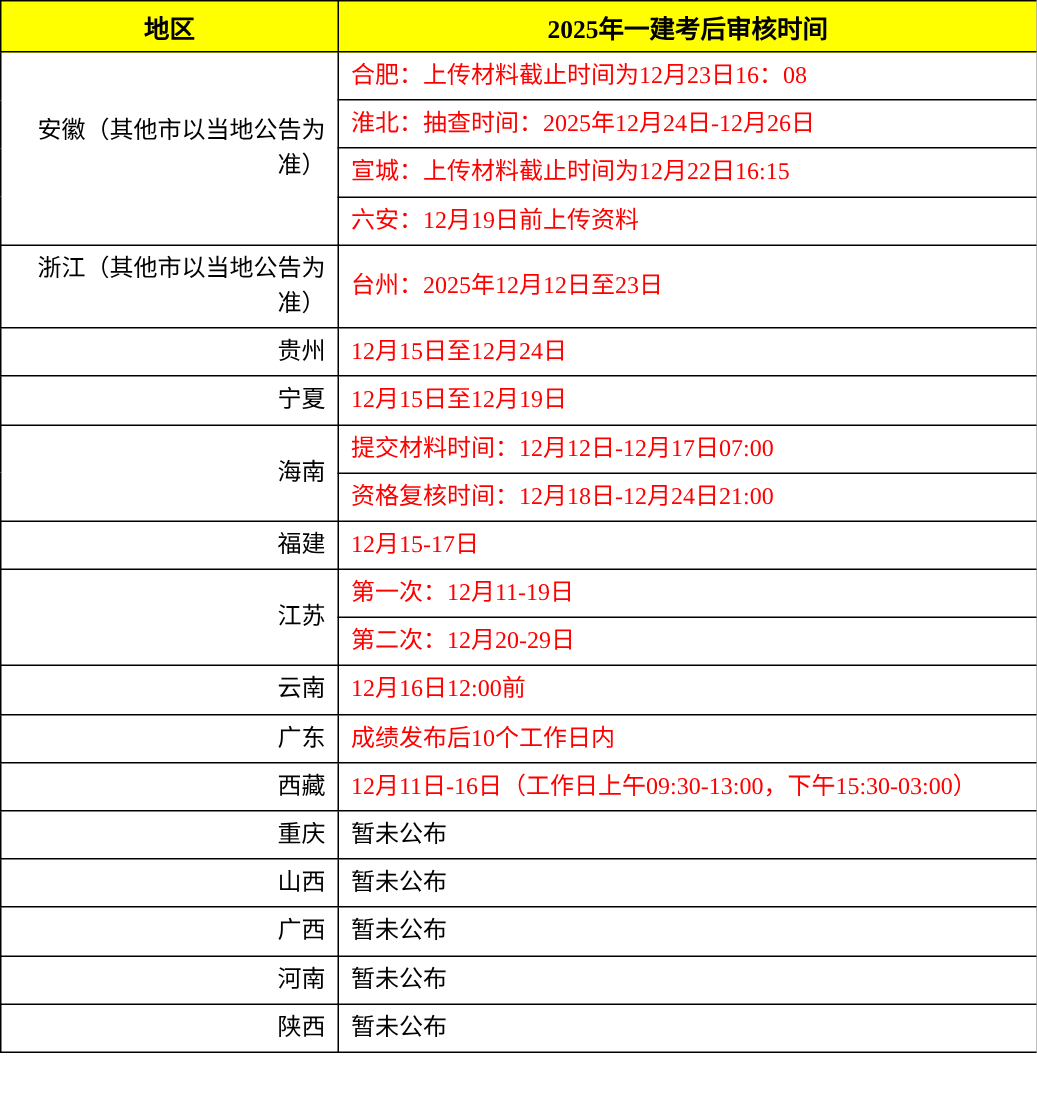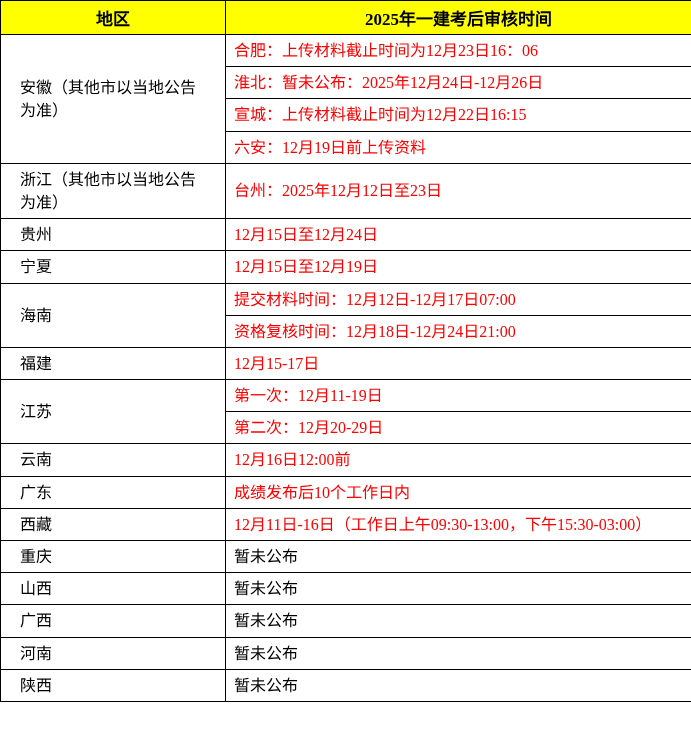--- a/index.html
+++ b/index.html
@@ -31,24 +31,24 @@
   }
   .review-table th {
     background: var(--header-bg);
     font-size: 17px;
     font-weight: bold;
     text-align: center;
     height: 34px;
     padding: 2px 4px;
   }
   .region-cell {
-    text-align: left;
+    text-align: right;
     font-size: 16px;
     line-height: 1.45;
-    padding: 4px 19px;
+    padding: 4px 8px;
   }
   .time-cell {
     text-align: left;
     font-size: 16px;
     line-height: 1.45;
     padding: 4px 4px 4px 8px;
   }
   .time-cell.red {
     color: var(--red);
   }
@@ -63,24 +63,24 @@
   </colgroup>
   <thead>
     <tr>
       <th>地区</th>
       <th>2025年一建考后审核时间</th>
     </tr>
   </thead>
   <tbody>
       <tr>
         <td class="region-cell" rowspan="4">安徽（其他市以当地公告为准）</td>
-        <td class="time-cell red">合肥：上传材料截止时间为12月23日16：06</td>
+        <td class="time-cell red">合肥：上传材料截止时间为12月23日16：08</td>
       </tr>
       <tr>
-        <td class="time-cell red">淮北：暂未公布：2025年12月24日-12月26日</td>
+        <td class="time-cell red">淮北：抽查时间：2025年12月24日-12月26日</td>
       </tr>
       <tr>
         <td class="time-cell red">宣城：上传材料截止时间为12月22日16:15</td>
       </tr>
       <tr>
         <td class="time-cell red">六安：12月19日前上传资料</td>
       </tr>
       <tr>
         <td class="region-cell" rowspan="1">浙江（其他市以当地公告为准）</td>
         <td class="time-cell red">台州：2025年12月12日至23日</td>

